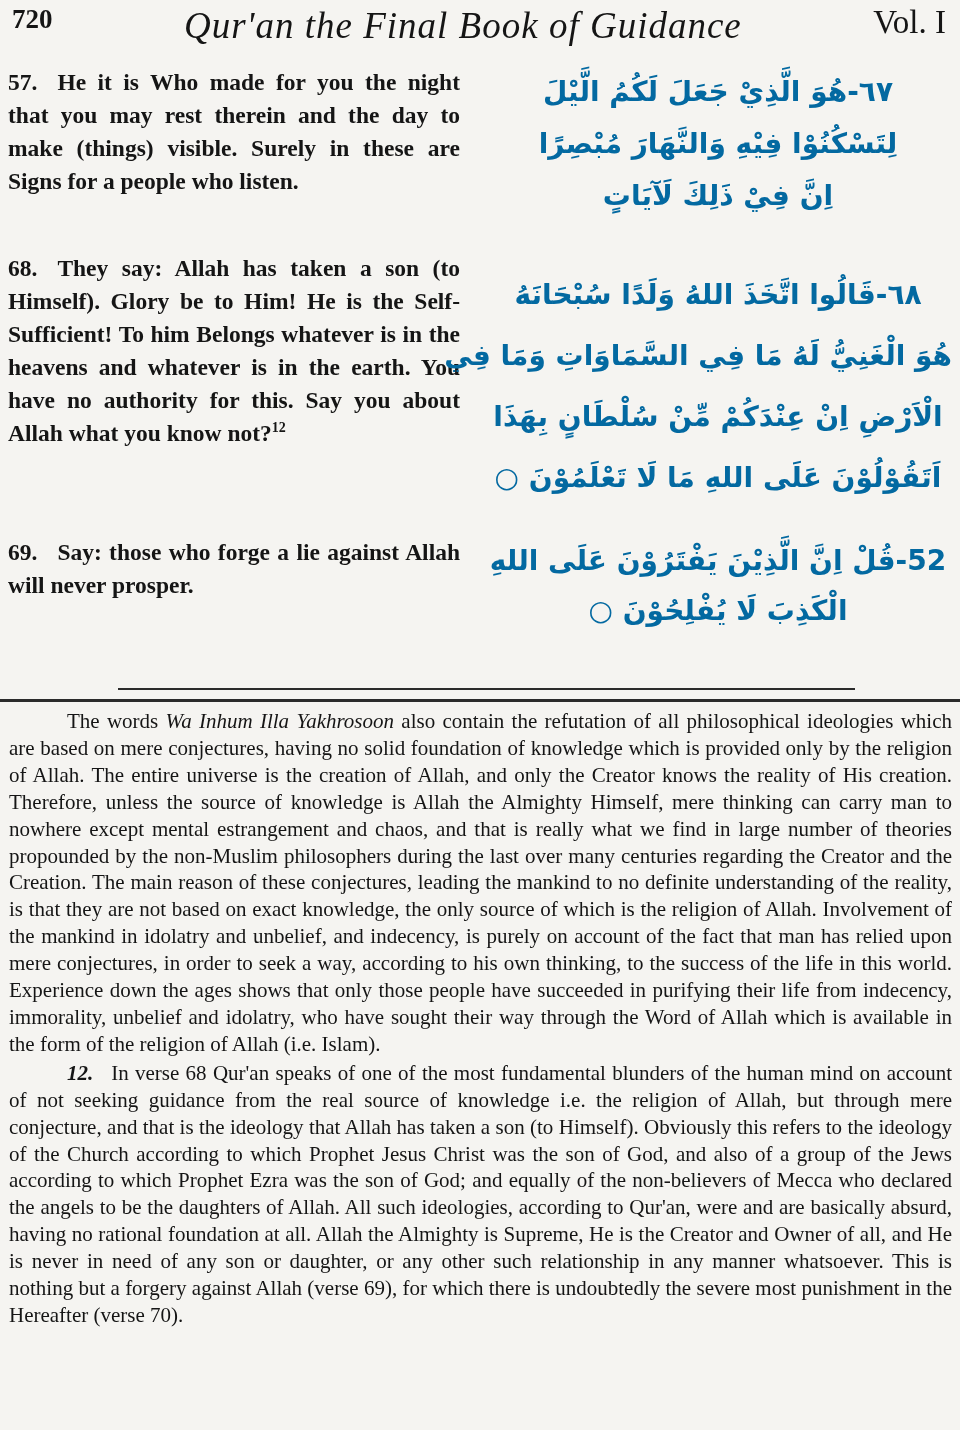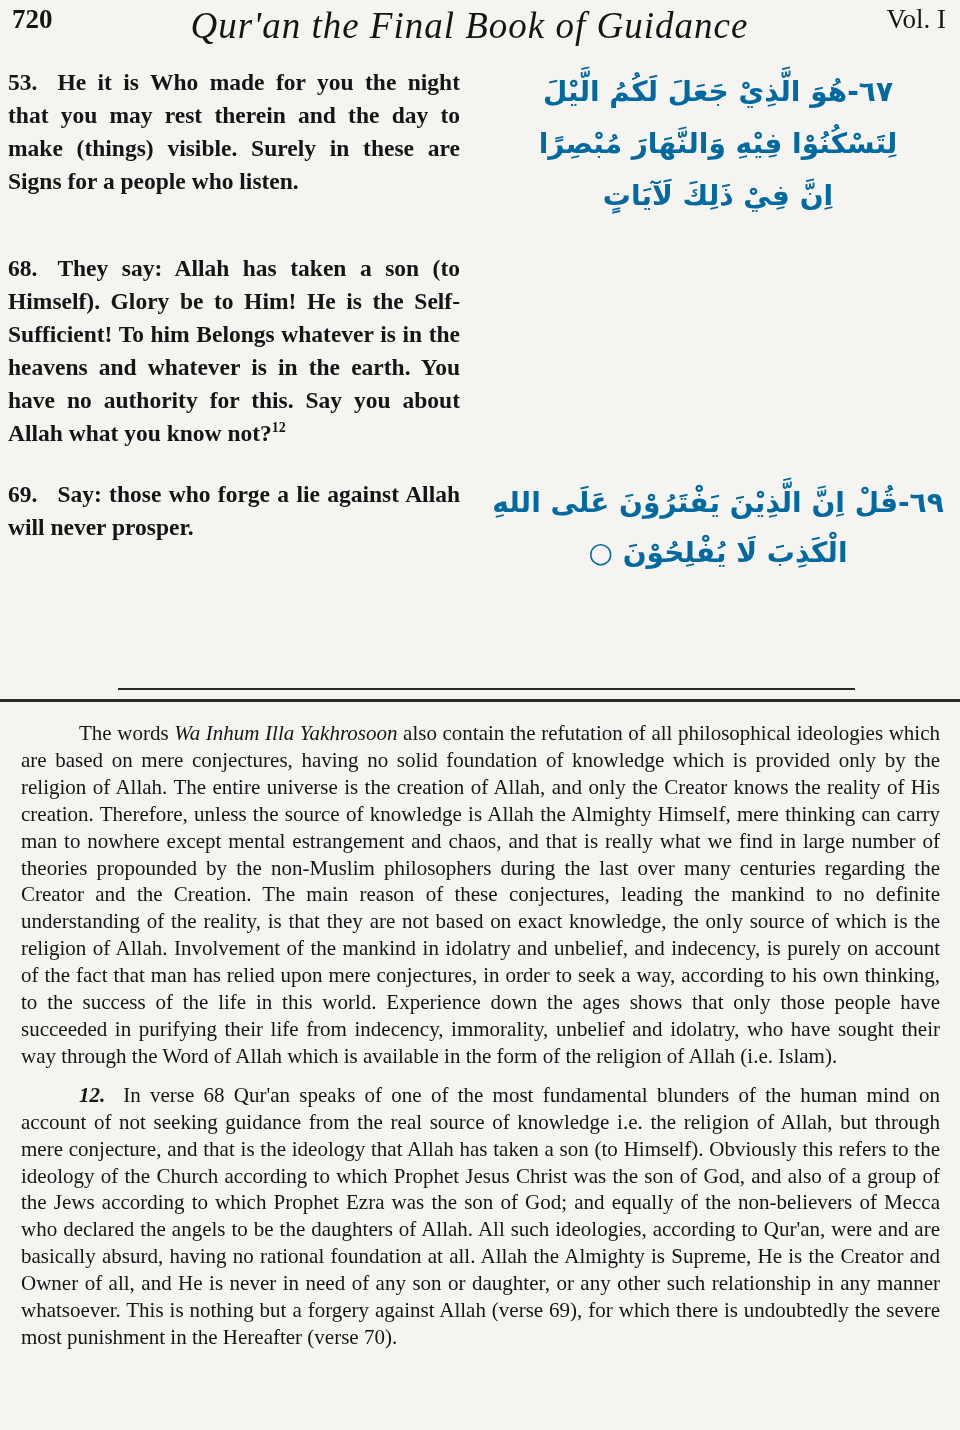--- a/index.html
+++ b/index.html
@@ -13,21 +13,21 @@
   }
   .page { position: absolute; inset: 0; }
 
   
   .hdr {
     position: absolute; top: 4px; left: 12px; right: 14px;
     display: flex; justify-content: space-between; align-items: flex-start;
   }
   .hdr-num  { font-size: 27px; font-weight: bold; }
   .hdr-title{ font-size: 37px; font-style: italic; letter-spacing: 1px; }
-  .hdr-vol  { font-size: 27px; }
+  .hdr-vol  { font-size: 33px; }
 
   
   .verses { position: absolute; top: 62px; left: 8px; right: 8px; }
   .vrow { display: flex; justify-content: space-between; align-items: flex-start; }
   .row-67 { margin-top: 4px; }
   .row-68 { margin-top: 30px; }
   .row-69 { margin-top: 28px; gap: 22px; }
 
   .v-en {
     width: 452px;
@@ -57,60 +57,66 @@
   .line-a { position: absolute; top: 688px; left: 118px; width: 737px; height: 2px; background: #2b2b2b; }
   .line-b { position: absolute; top: 699px; left: 0; width: 960px; height: 3px; background: #2b2b2b; }
 
   
   .commentary {
     position: absolute; top: 708px; left: 9px; right: 8px;
     font-size: 21px;
     line-height: 26.9px;
     text-align: justify;
   }
-  .cpara { margin: 12px; text-indent: 58px; }
+  .cpara { margin: 0; text-indent: 58px; }
   .cpara + .cpara { margin-top: 2px; }
   .fnnum { padding-right: 18px; font-style: italic; }
 </style>
 </head>
 <body>
 
 <div class="page">
 
   <div class="hdr">
     <span class="hdr-num">720</span>
     <span class="hdr-title">Qur'an the Final Book of Guidance</span>
     <span class="hdr-vol">Vol. I</span>
   </div>
 
   <div class="verses">
 
     <div class="vrow row-67">
       <div class="v-en">
-        <span class="vnum">53.</span><span>He it is Who made for you the night that you may rest therein and the day to make (things) visible. Surely in these are Signs for a people who listen.</span>
+        <span class="vnum">57.</span><span>He it is Who made for you the night that you may rest therein and the day to make (things) visible. Surely in these are Signs for a people who listen.</span>
       </div>
       <div class="v-ar ar-67" dir="rtl">
         <div class="al">٦٧-هُوَ الَّذِيْ جَعَلَ لَكُمُ الَّيْلَ</div>
         <div class="al">لِتَسْكُنُوْا فِيْهِ وَالنَّهَارَ مُبْصِرًا</div>
         <div class="al">اِنَّ فِيْ ذَلِكَ لَآيَاتٍ</div>
       </div>
     </div>
 
     <div class="vrow row-68">
       <div class="v-en">
         <span class="vnum">68.</span><span>They say: Allah has taken a son (to Himself). Glory be to Him! He is the Self-Sufficient! To him Belongs whatever is in the heavens and whatever is in the earth. You have no authority for this. Say you about Allah what you know not?</span><sup>12</sup>
       </div>
+      <div class="v-ar ar-68" dir="rtl">
+        <div class="al">٦٨-قَالُوا اتَّخَذَ اللهُ وَلَدًا سُبْحَانَهُ</div>
+        <div class="al">هُوَ الْغَنِيُّ لَهُ مَا فِي السَّمَاوَاتِ وَمَا فِي</div>
+        <div class="al">الْاَرْضِ اِنْ عِنْدَكُمْ مِّنْ سُلْطَانٍ بِهَذَا</div>
+        <div class="al">اَتَقُوْلُوْنَ عَلَى اللهِ مَا لَا تَعْلَمُوْنَ ○</div>
+      </div>
     </div>
 
     <div class="vrow row-69">
       <div class="v-en">
         <span class="vnum">69.</span><span>Say: those who forge a lie against Allah will never prosper.</span>
       </div>
       <div class="v-ar ar-69" dir="rtl">
-        <div class="al">٦٩-قُلْ اِنَّ الَّذِيْنَ يَفْتَرُوْنَ عَلَى اللهِ</div>
+        <div class="al">52-قُلْ اِنَّ الَّذِيْنَ يَفْتَرُوْنَ عَلَى اللهِ</div>
         <div class="al">الْكَذِبَ لَا يُفْلِحُوْنَ ○</div>
       </div>
     </div>
 
   </div>
 
   <div class="line-a"></div>
   <div class="line-b"></div>
 
   <div class="commentary">

